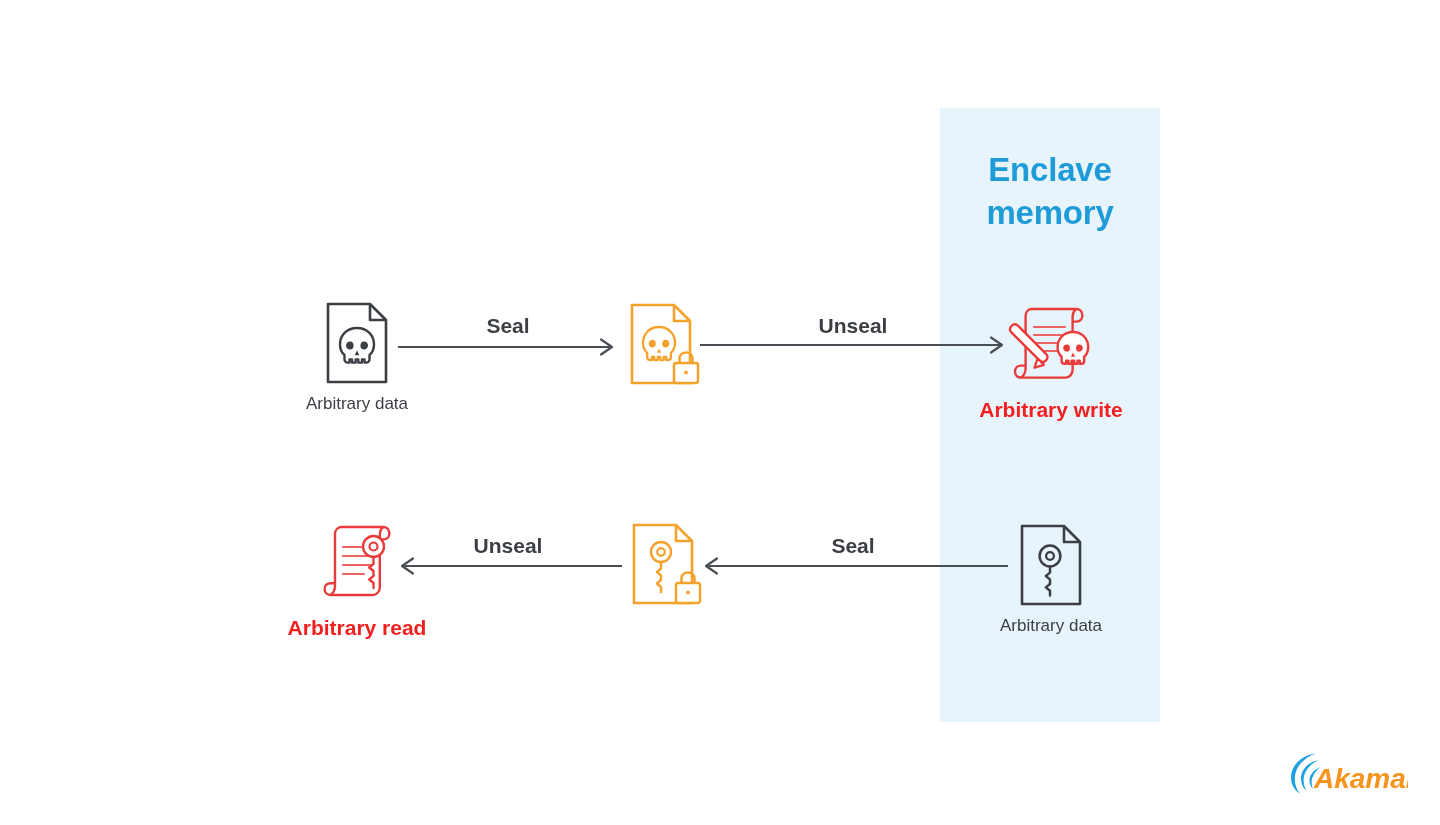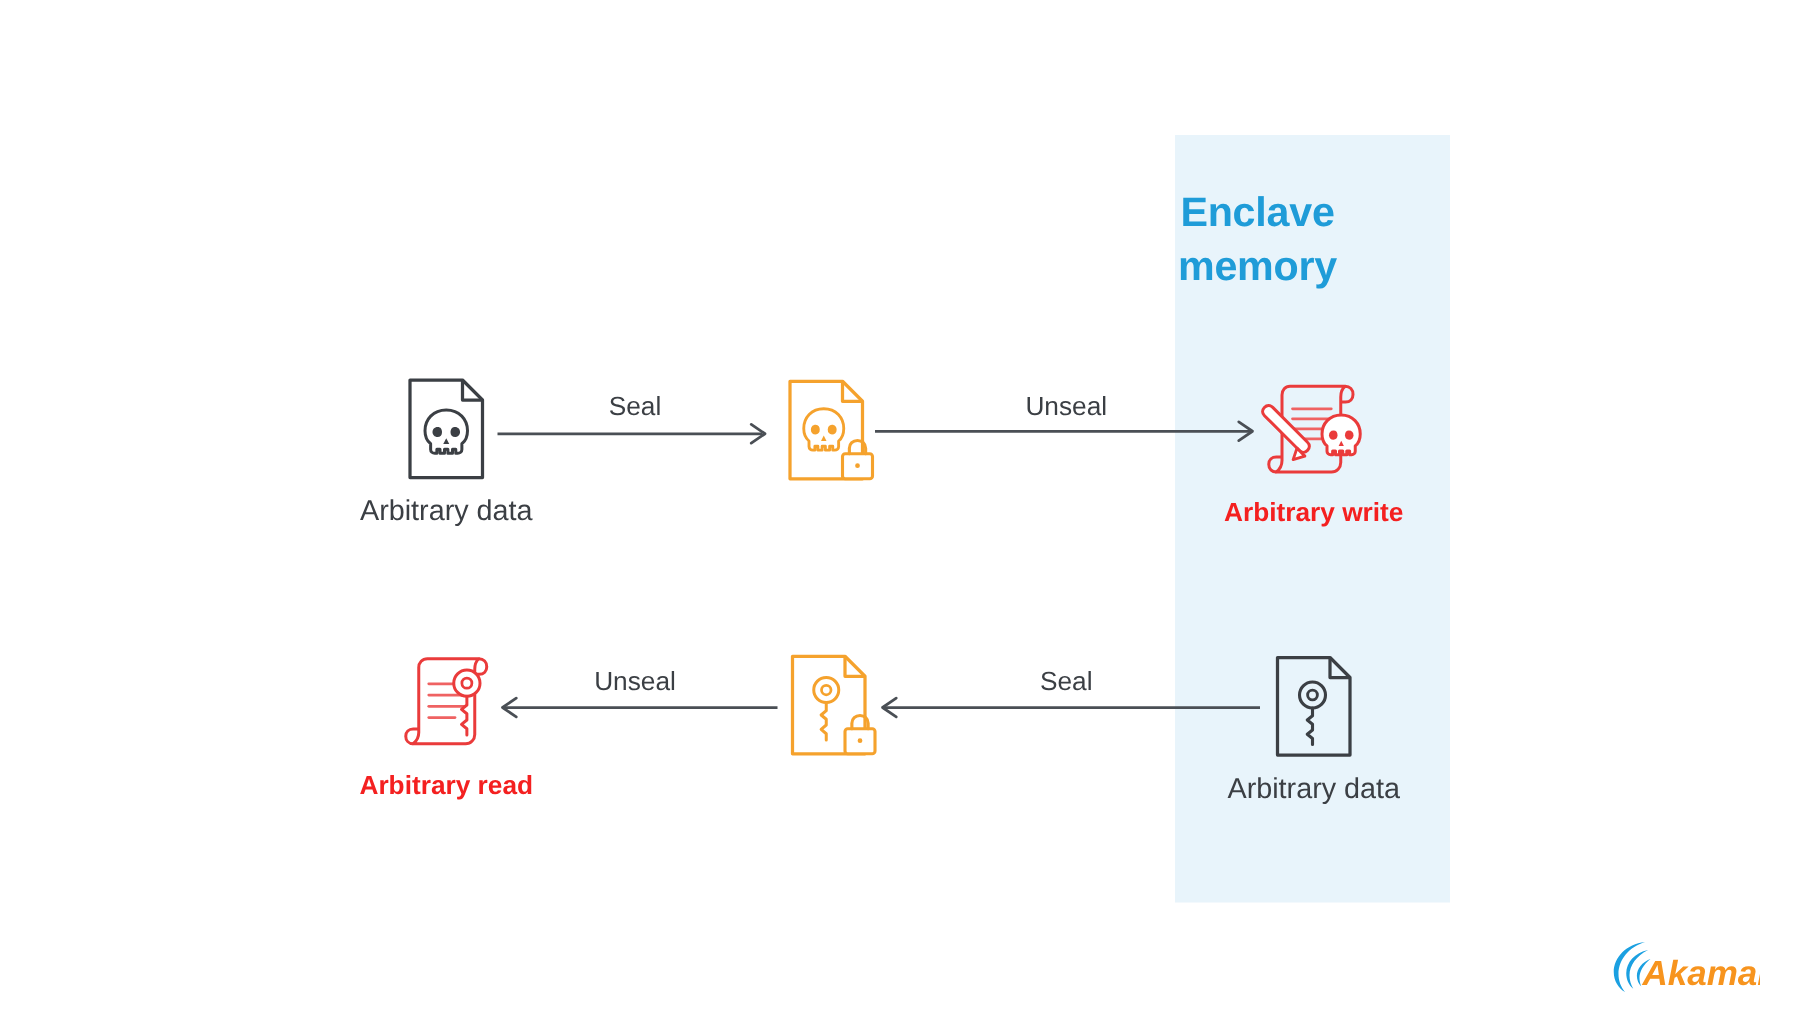--- a/index.html
+++ b/index.html
@@ -25,21 +25,21 @@
   .enclave-panel {
     position: absolute;
     left: 940px;
     top: 108px;
     width: 220px;
     height: 614px;
     background: #e8f4fb;
   }
   .enclave-title {
     position: absolute;
-    left: 896px;
+    left: 940px;
     top: 148px;
     width: 220px;
     text-align: center;
     color: #1f9cd8;
     font-size: 33px;
     font-weight: bold;
     line-height: 43px;
     letter-spacing: -0.2px;
   }
 
@@ -52,39 +52,39 @@
     display: block;
     margin: 0 auto;
   }
   .node-label {
     display: block;
     margin-top: 6px;
     white-space: nowrap;
   }
   .label-plain {
     color: #3b3f44;
-    font-size: 23px;
+    font-size: 17px;
     font-weight: 400;
   }
   .label-danger {
     color: #f42020;
     font-size: 21px;
     font-weight: bold;
   }
 
   
   .arrow {
     position: absolute;
   }
   .arrow-label {
     position: absolute;
     text-align: center;
     color: #3b3f44;
     font-size: 21px;
-    font-weight: normal;
+    font-weight: bold;
     white-space: nowrap;
   }
 
   
   .akamai-logo {
     position: absolute;
     left: 1286px;
     top: 748px;
     width: 122px;
     height: 48px;

